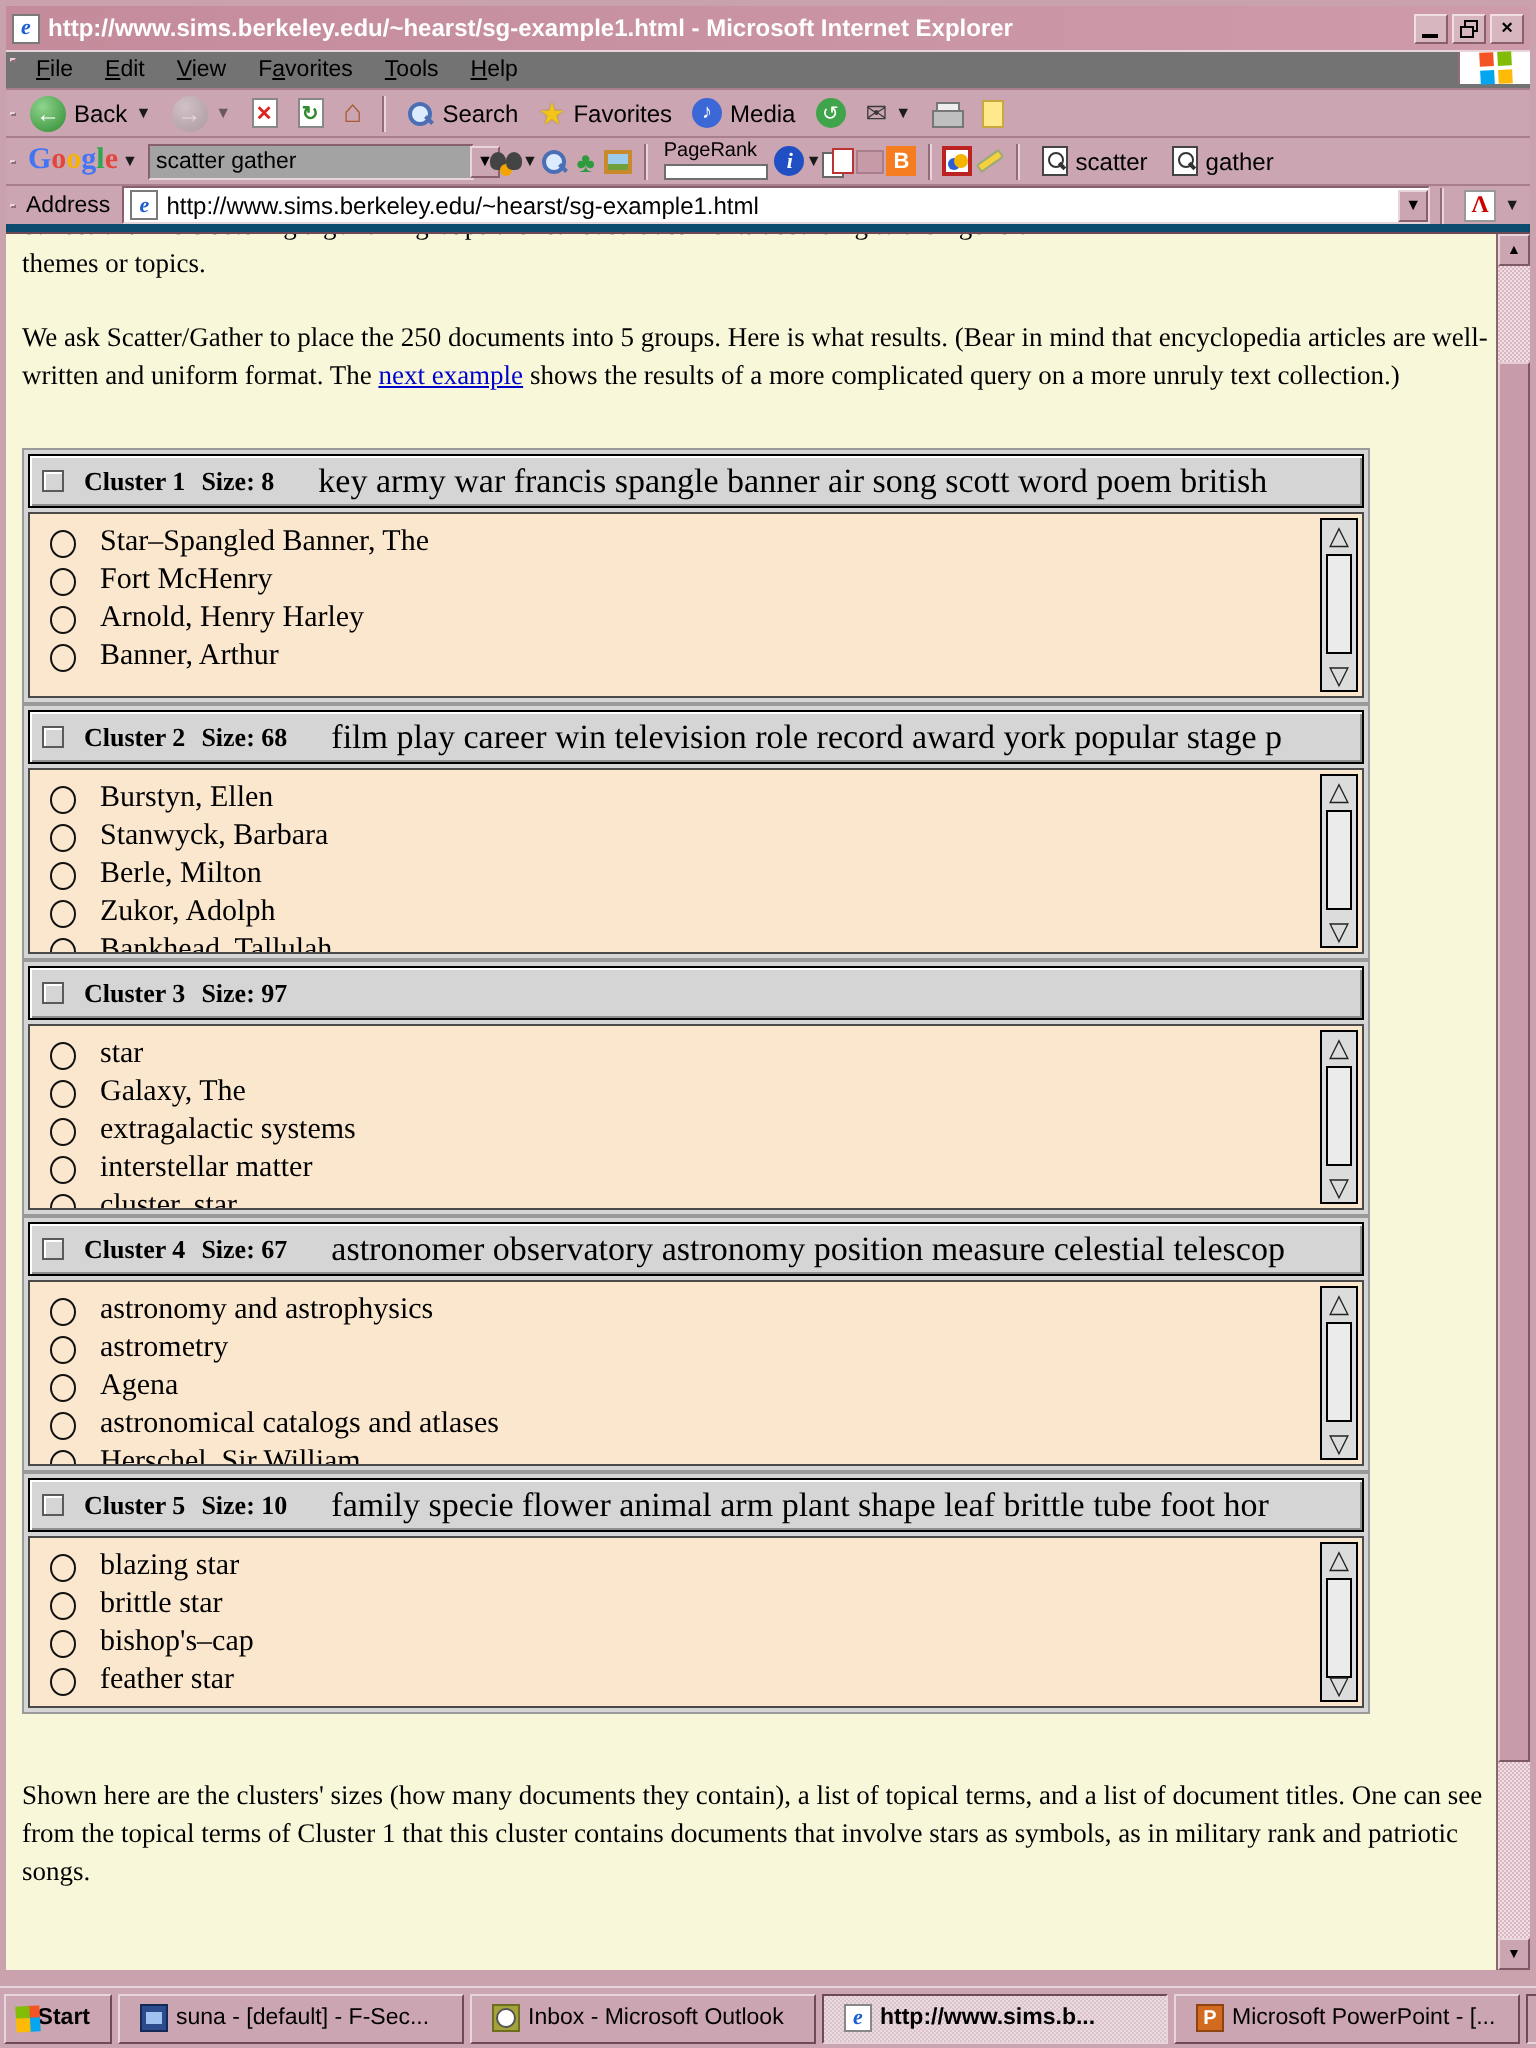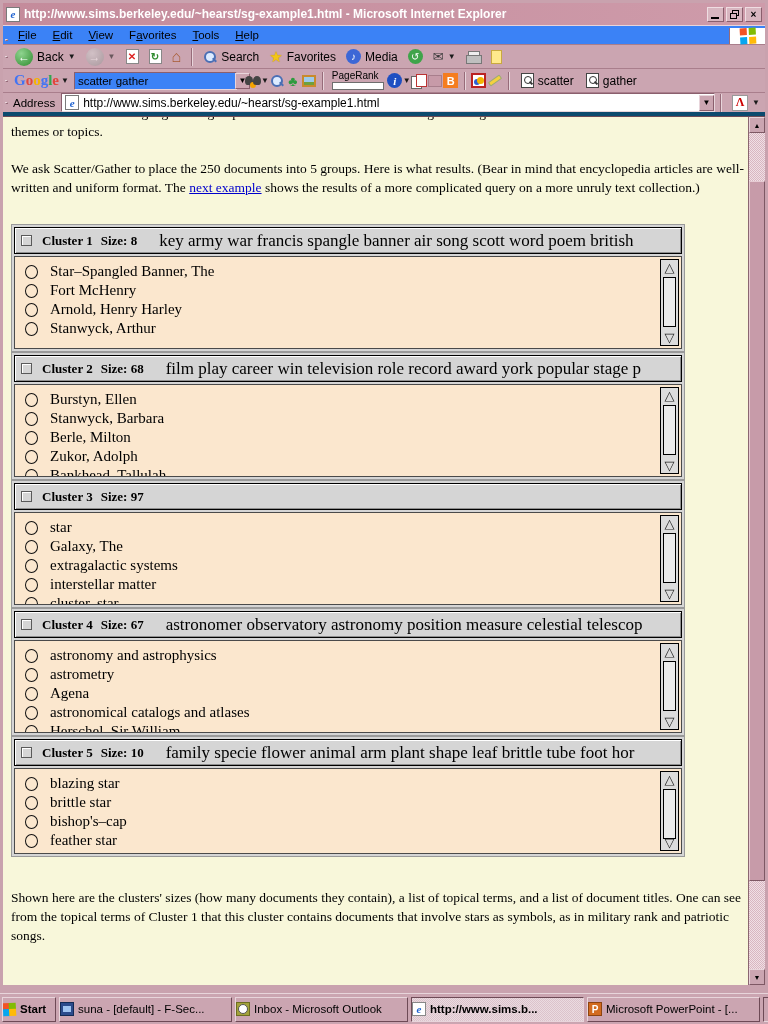--- a/index.html
+++ b/index.html
@@ -24,23 +24,23 @@
             border:1px solid; border-color:#EFDDE2 #8A5F6D #8A5F6D #EFDDE2;
             display:inline-flex; align-items:center; justify-content:center;
             font-size:10px; font-weight:bold; color:#000; position:relative; }
   .glyph-min { position:absolute; bottom:2px; left:3px; width:8px; height:2px; background:#000; }
   .glyph-restore { position:relative; width:9px; height:9px; }
   .glyph-restore i { position:absolute; border:1px solid #000; background:#D8B6C0; }
   .glyph-restore i.b1 { width:7px; height:6px; right:0; top:0; }
   .glyph-restore i.b2 { width:7px; height:6px; left:0; bottom:0; }
 
   
-  .menubar { height:20px; display:flex; align-items:flex-end;
+  .menubar { height:20px; display:flex; align-items:flex-start;
              border-top:1px solid #E8D5DB; border-bottom:1px solid #A97E8C;
-             background:#3b82f6; flex:none; }
+             background:#737373; flex:none; }
   .grip { width:3px; margin:3px 2px 3px 2px; border-left:1px solid #E8D5DB;
           border-top:1px solid #E8D5DB; border-right:1px solid #966B79;
           border-bottom:1px solid #966B79; background:#CBA5B1; flex:none; }
   .menu-items { display:flex; align-items:center; flex:1; }
   .menu-item { padding:0 8px; font-size:11.5px; color:#000; line-height:18px; }
   .menu-item u { text-decoration:underline; }
   .flagbox { width:36px; background:#fff; border-left:1px solid #966B79;
              display:flex; align-items:center; justify-content:center; flex:none; }
   .winflag { position:relative; width:16px; height:16px; transform:rotate(-3deg); }
   .winflag i { position:absolute; width:7px; height:7px; }
@@ -86,21 +86,21 @@
                 justify-content:center; }
   .mail-glyph { font-size:13px; color:#3a3a3a; }
   .print-glyph { position:relative; width:15px; height:12px; }
   .print-glyph::before { content:""; position:absolute; left:2px; top:0; width:10px; height:4px; background:#eee; border:1px solid #777; }
   .print-glyph::after { content:""; position:absolute; left:0; top:4px; width:14px; height:7px; background:#bfbfbf; border:1px solid #777; }
   .edit-glyph { width:11px; height:14px; background:#FFE98C; border:1px solid #C9A93F; }
 
   
   .googlebar { height:24px; }
   .glogo { font:bold 15px "Liberation Serif",serif; letter-spacing:0; padding:0 2px 0 4px; }
-  .gsearch { width:163px; height:18px; background:#3b82f6; border:1px solid;
+  .gsearch { width:163px; height:18px; background:#a3a3a3; border:1px solid;
              border-color:#8a5f6d #E8D5DB #E8D5DB #8a5f6d; display:flex; align-items:center; }
   .gsearch input { flex:1; border:0; outline:0; font-size:11.5px; padding:0 3px;
                    font-family:"Liberation Sans",sans-serif; background:transparent; }
   .combo-drop { width:15px; height:16px; background:#CBA5B1; border:1px solid;
                 border-color:#E8D5DB #8a5f6d #8a5f6d #E8D5DB; display:flex;
                 align-items:center; justify-content:center; font-size:8px; flex:none; }
   .gicon { width:16px; height:16px; display:inline-flex; align-items:center;
            justify-content:center; font-size:12px; flex:none; }
   .binocs { position:relative; width:16px; height:14px; }
   .binocs::before,.binocs::after { content:""; position:absolute; top:2px; width:8px; height:9px;
@@ -196,21 +196,21 @@
   .sb-track { position:absolute; left:0; width:16px; top:16px; bottom:16px; }
   .sb-thumb { position:absolute; left:0; width:16px; top:48px; height:700px;
               background:#C79BA9; border:1px solid; border-color:#E6CBD3 #7E5864 #7E5864 #E6CBD3; }
 
   
   .taskbar { position:absolute; left:0; bottom:0; width:768px; height:31px;
              background:#CBA5B1; border-top:1px solid #E8D5DB; display:flex;
              align-items:center; padding:0 2px; gap:3px; }
   .t-btn { height:25px; background:#CBA5B1; border:1px solid;
            border-color:#E8D5DB #6E4A56 #6E4A56 #E8D5DB;
-           display:flex; align-items:center; gap:4px; padding:0 0;
+           display:flex; align-items:center; gap:4px; padding:0 10px;
            font-size:11.5px; white-space:nowrap; overflow:hidden; flex:none; }
   .t-start { font-weight:bold; width:54px; }
   .t-task { width:173px; }
   .t-task.active { border-color:#6E4A56 #E8D5DB #E8D5DB #6E4A56; font-weight:bold;
                    background-color:#DCC2CB;
                    background-image:
                      linear-gradient(45deg,#EADBE0 25%,transparent 25%,transparent 75%,#EADBE0 75%),
                      linear-gradient(45deg,#EADBE0 25%,transparent 25%,transparent 75%,#EADBE0 75%);
                    background-size:2px 2px; background-position:0 0,1px 1px; }
   .t-label { overflow:hidden; white-space:nowrap; }
@@ -414,21 +414,21 @@
                   <div class="c-row">
     <span class="radio"></span>
     <span class="c-item">Fort McHenry</span>
   </div>
                   <div class="c-row">
     <span class="radio"></span>
     <span class="c-item">Arnold, Henry Harley</span>
   </div>
                   <div class="c-row">
     <span class="radio"></span>
-    <span class="c-item">Stanwyck, Arthur</span>
+    <span class="c-item">Banner, Arthur</span>
   </div>
                 </div>
       <div class="x-scroll">
         <div class="x-up">△</div>
         <div class="x-thumb"></div>
         <div class="x-down">▽</div>
       </div>
     </div>
   </div>
             <div class="cluster">

